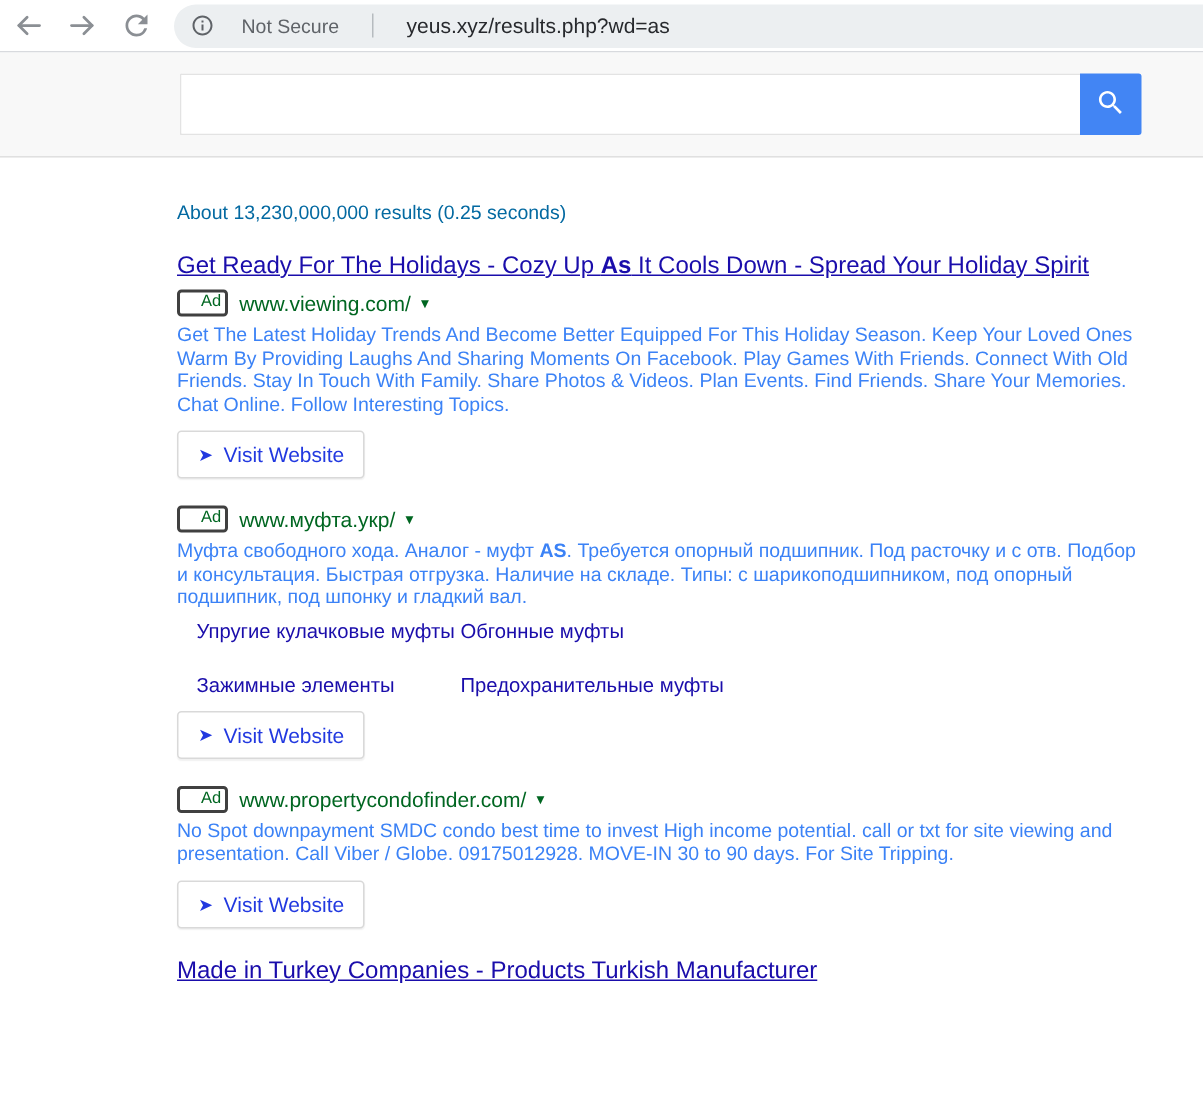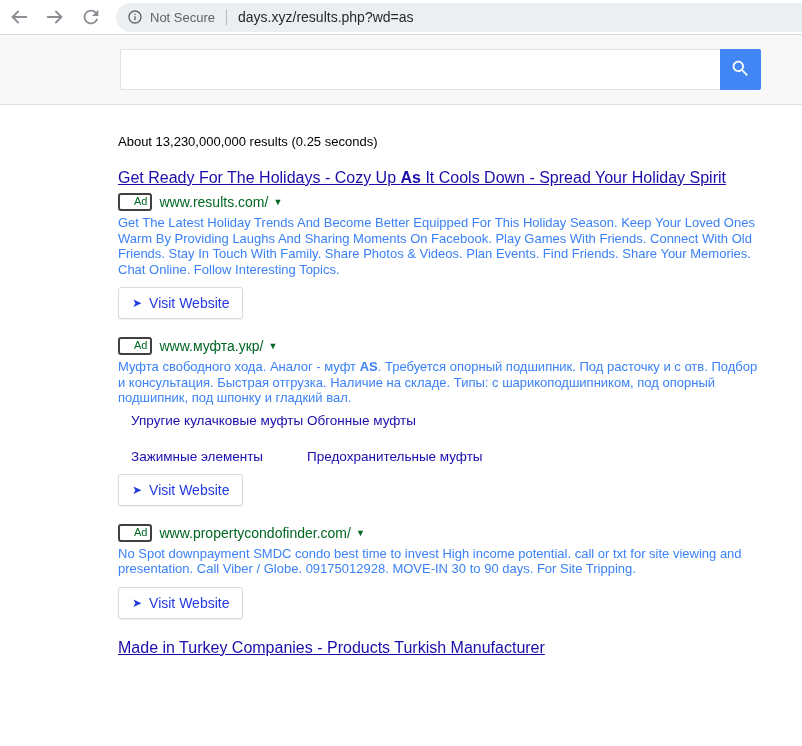--- a/index.html
+++ b/index.html
@@ -5,40 +5,40 @@
   * { margin:0; padding:0; box-sizing:border-box; }
   html,body { width:802px; height:746px; background:#fff; overflow:hidden;
     font-family:"Liberation Sans","DejaVu Sans",sans-serif; }
 
   
   .browser-bar { height:35px; background:#fff; border-bottom:1px solid #d8dade;
     display:flex; align-items:center; padding-left:8px; }
   .nav-icon { width:22px; height:22px; margin-right:14px; flex:0 0 auto; cursor:pointer; }
   .nav-icon svg { width:22px; height:22px; display:block; }
   .address-bar { flex:1; height:29px; background:#eceff1; border-radius:15px 0 0 15px;
-    display:flex; align-items:center; padding-left:11px; overflow:hidden; }
+    display:flex; align-items:center; padding-left:11px; overflow:hidden;gap:11px; }
   .info-icon { width:16px; height:16px; margin-right:7px; }
   .info-icon svg { width:16px; height:16px; display:block; }
   .security-label { font-size:13px; color:#5f6368; white-space:nowrap; }
   .addr-divider { width:1px; height:16px; background:#b6bbbf; margin:0 11px; }
   .url-text { font-size:14px; color:#27292d; white-space:nowrap; }
 
   
   .search-header { height:70px; background:#f8f8f8; border-bottom:1px solid #e0e0e0;
     display:flex; align-items:center; padding-left:120px; }
   .search-form { display:flex; }
   .search-input { width:600px; height:41px; border:1px solid #e3e3e3; border-right:none;
     background:#fff; font-size:15px; padding:0 10px; outline:none; border-radius:1px 0 0 1px; }
   .search-button { width:41px; height:41px; background:#4285f4; border:none; cursor:pointer;
     display:flex; align-items:center; justify-content:center; border-radius:0 2px 2px 0; }
   .search-button svg { width:21px; height:21px; }
 
   
   .results { padding:0 44px 0 118px; }
-  .stats { margin-top:29px; font-size:13px; color:#000000; }
+  .stats { margin-top:29px; font-size:13px; color:#0369a1; }
   .result { margin-top:18px; }
   .result-title { display:inline; font-size:16px; line-height:22px; color:#1a0dab;
     text-decoration:underline; cursor:pointer; }
   .ad-line { margin-top:4px; font-size:14px; color:#006621; display:flex; align-items:center; }
   .ad-badge { font-size:11px; line-height:13px; color:#006621; border:2px solid #404040;
     border-radius:3px; padding:0 3px 1px 14px; margin-right:7px; }
   .caret { font-size:9px; color:#006621; margin-left:5px; cursor:pointer; }
   .desc { margin-top:4px; font-size:13px; line-height:15.5px; color:#3b82f6; max-width:644px; }
   .sitelinks { margin:7px 0 0 13px; display:grid; grid-template-columns:176px auto;
     row-gap:21px; font-size:13.5px; }
@@ -71,21 +71,21 @@
       </svg>
   </span>
   <div class="address-bar">
     <span class="info-icon">
       <svg viewBox="0 0 24 24" fill="#5f6368">
           <path d="M12 2C6.48 2 2 6.48 2 12s4.48 10 10 10 10-4.48 10-10S17.52 2 12 2zm0 18c-4.41 0-8-3.59-8-8s3.59-8 8-8 8 3.59 8 8-3.59 8-8 8zm-1-13h2v2h-2zm0 4h2v6h-2z"></path>
         </svg>
     </span>
     <span class="security-label">Not Secure</span>
     <span class="addr-divider"></span>
-    <span class="url-text">days.xyz/results.php?wd=as</span>
+    <span class="url-text">yeus.xyz/results.php?wd=as</span>
   </div>
 </div>
 
 <div class="search-header">
   <div class="search-form">
     <input class="search-input" type="text" value="" style="">
     <button class="search-button">
       <span>
         <svg viewBox="0 0 24 24" fill="#ffffff">
             <path d="M15.5 14h-.79l-.28-.27C15.41 12.59 16 11.11 16 9.5 16 5.91 13.09 3 9.5 3S3 5.91 3 9.5 5.91 16 9.5 16c1.61 0 3.09-.59 4.23-1.57l.27.28v.79l5 4.99L20.49 19l-4.99-5zm-6 0C7.01 14 5 11.99 5 9.5S7.01 5 9.5 5 14 7.01 14 9.5 11.99 14 9.5 14z"></path>
@@ -96,21 +96,21 @@
 </div>
 
 <div class="results">
 
   <div class="stats">About 13,230,000,000 results (0.25 seconds)</div>
 
   <div class="result">
     <a class="result-title"><span>Get Ready For The Holidays - Cozy Up </span><span class="bold">As</span><span> It Cools Down - Spread Your Holiday Spirit</span></a>
     <div class="ad-line">
       <span class="ad-badge">Ad</span>
-      <span>www.results.com/</span>
+      <span>www.viewing.com/</span>
       <span class="caret">▼</span>
     </div>
     <div class="desc"><span>Get The Latest Holiday Trends And Become Better Equipped For This Holiday Season. Keep Your Loved Ones Warm By Providing Laughs And Sharing Moments On Facebook. Play Games With Friends. Connect With Old Friends. Stay In Touch With Family. Share Photos &amp; Videos. Plan Events. Find Friends. Share Your Memories. Chat Online. Follow Interesting Topics.</span><span class="bold"></span><span></span></div>
     <div class="visit-btn">
       <span class="visit-arrow">➤</span>
       <span>Visit Website</span>
     </div>
   </div>
 
   <div class="result">

